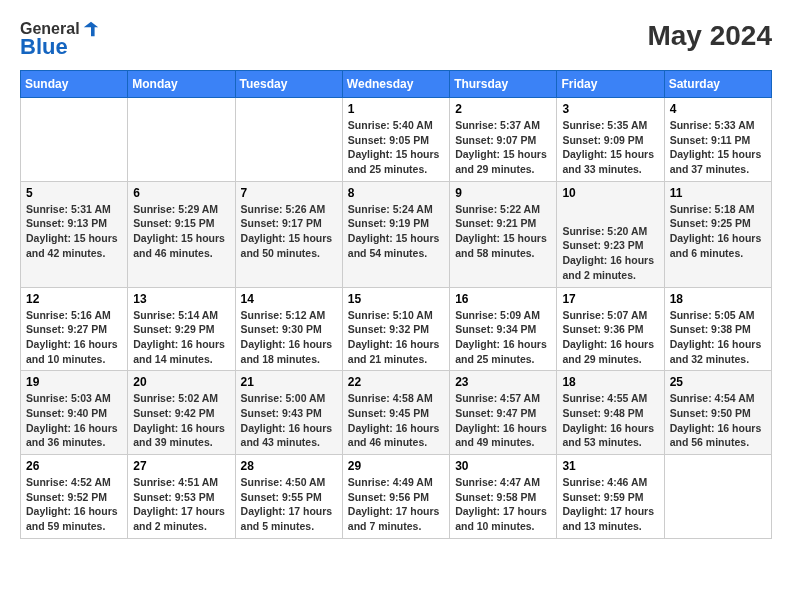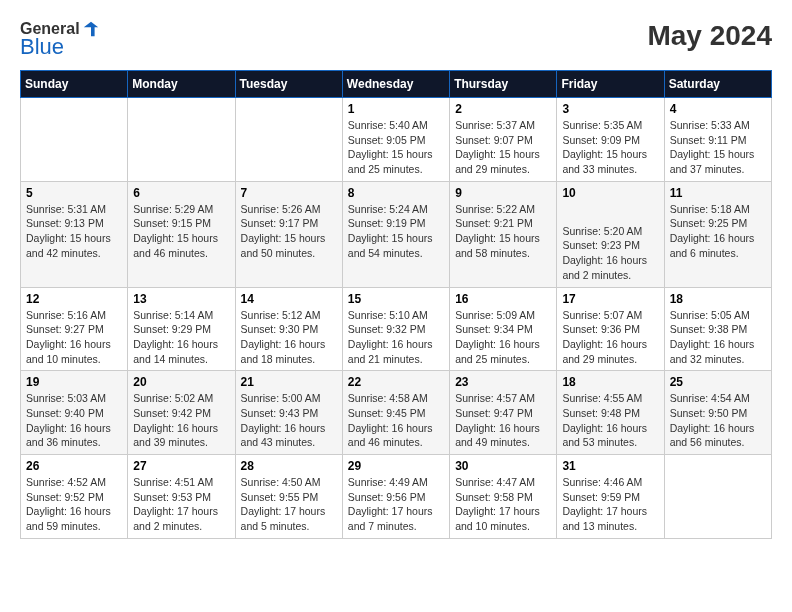--- a/index.html
+++ b/index.html
@@ -39,21 +39,21 @@
     .location {
       font-size: 14px;
       color: #555;
     }
     table {
       width: 100%;
       border-collapse: collapse;
       font-size: 11px;
     }
     thead tr th {
-      background-color: #0f172a;
+      background-color: #3b82f6;
       color: #fff;
       padding: 6px 4px;
       text-align: left;
       font-size: 12px;
       font-weight: bold;
       border: 1px solid #1565c0;
     }
     tbody tr td {
       border: 1px solid #ccc;
       vertical-align: top;
@@ -70,38 +70,39 @@
     .day-number {
       font-weight: bold;
       font-size: 12px;
       margin-bottom: 2px;
       display: block;
     }
     .day-info {
       color: #333;
       font-size: 10.5px;
       line-height: 1.4;
+      font-weight: bold;
     }
     .empty-cell {
       background-color: #fff;
     }
   </style>
 </head>
 <body>
 
 <div class="header">
   <div class="logo">
     <div>
       <div style="display:flex; align-items:flex-end;font-weight:bold;">
         <span class="logo-general">General</span>
         <svg class="logo-icon" viewBox="0 0 20 20">
           <path d="M10 2 L18 8 L14 8 L14 18 L10 18 L10 8 L2 8 Z" fill="#1565c0"></path>
         </svg>
       </div>
-      <div class="logo-blue" style="font-size:22px; font-weight:normal; color:#1565c0; margin-top:-4px;">Blue</div>
+      <div class="logo-blue" style="font-size:22px; font-weight:bold; color:#1565c0; margin-top:-4px;">Blue</div>
     </div>
   </div>
   <div class="title-block">
     <div class="month-title">May 2024</div>
   </div>
 </div>
 
 <table>
   <thead>
     <tr>

